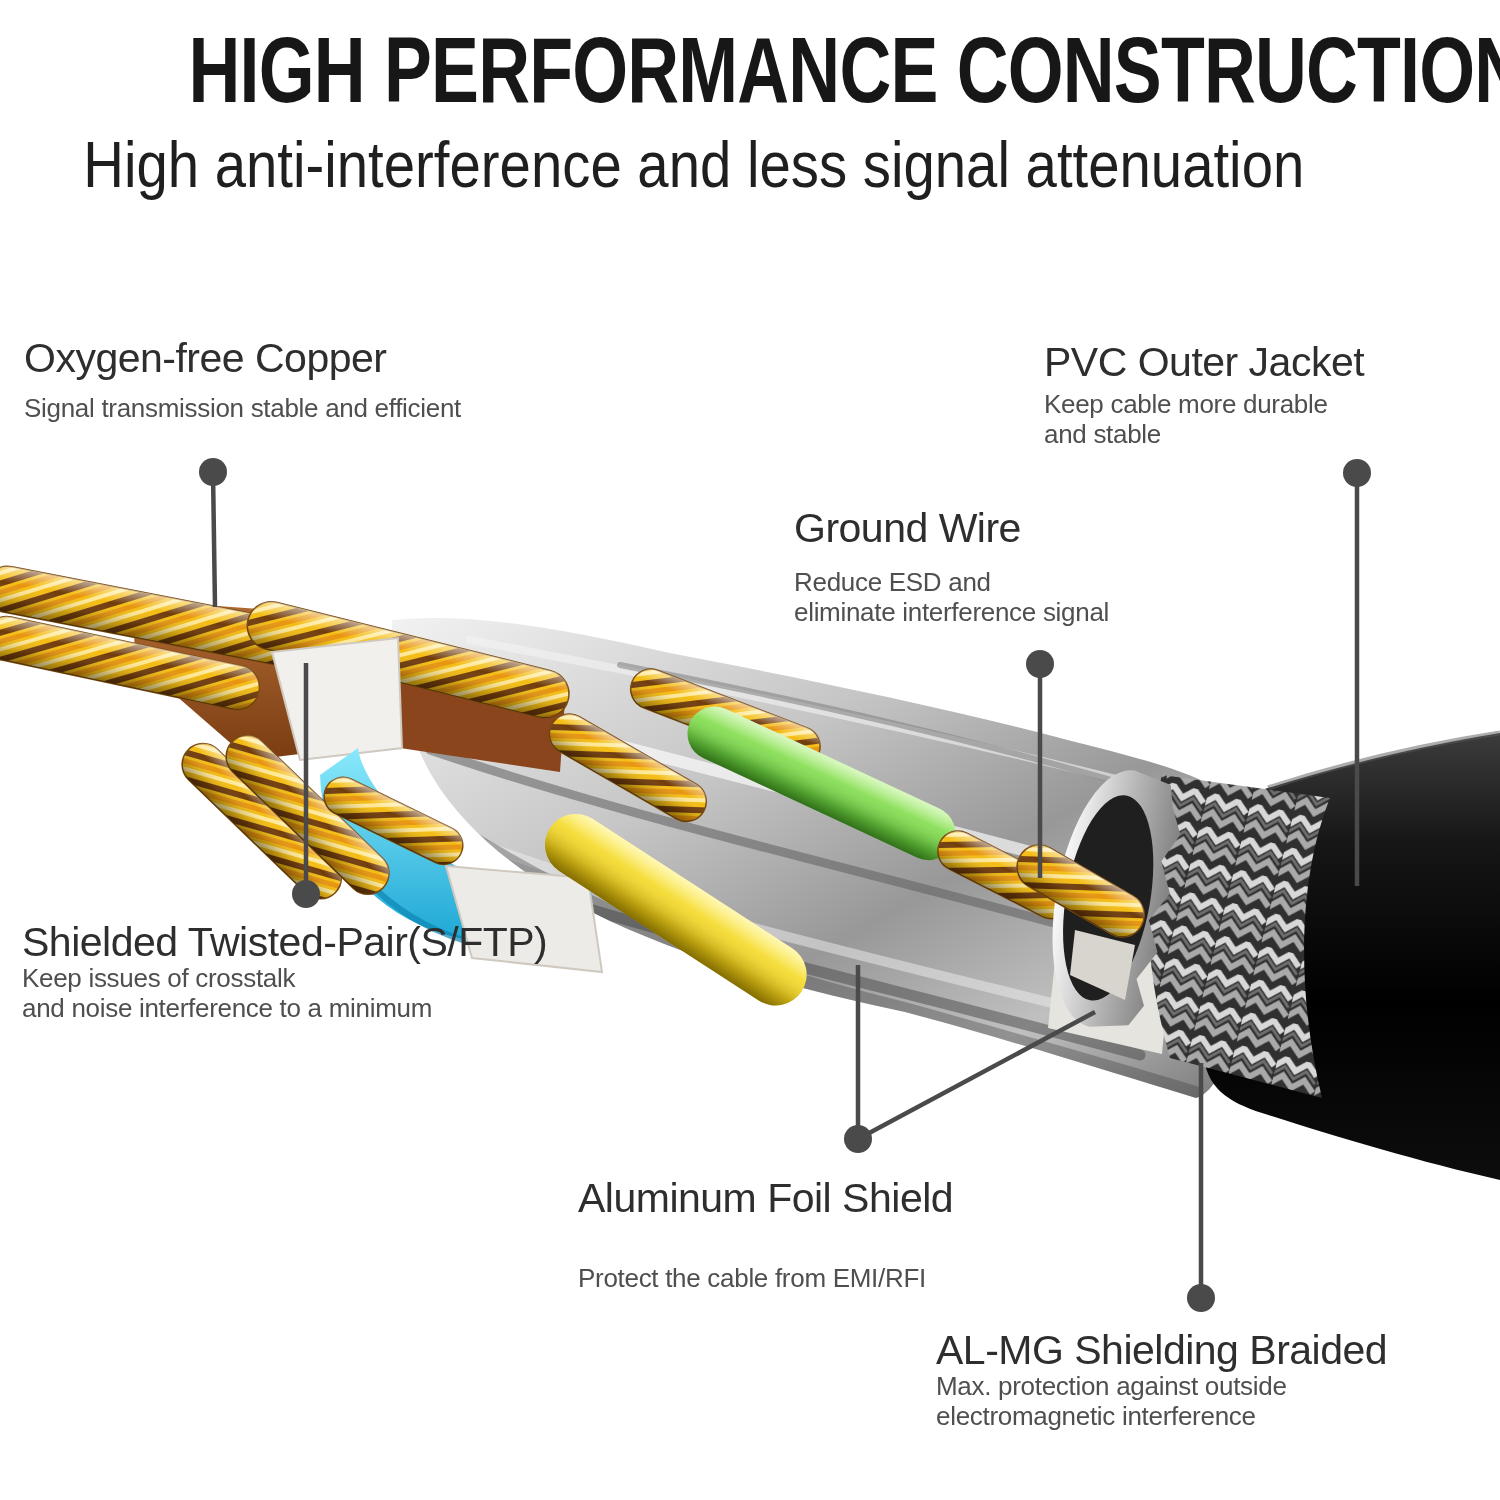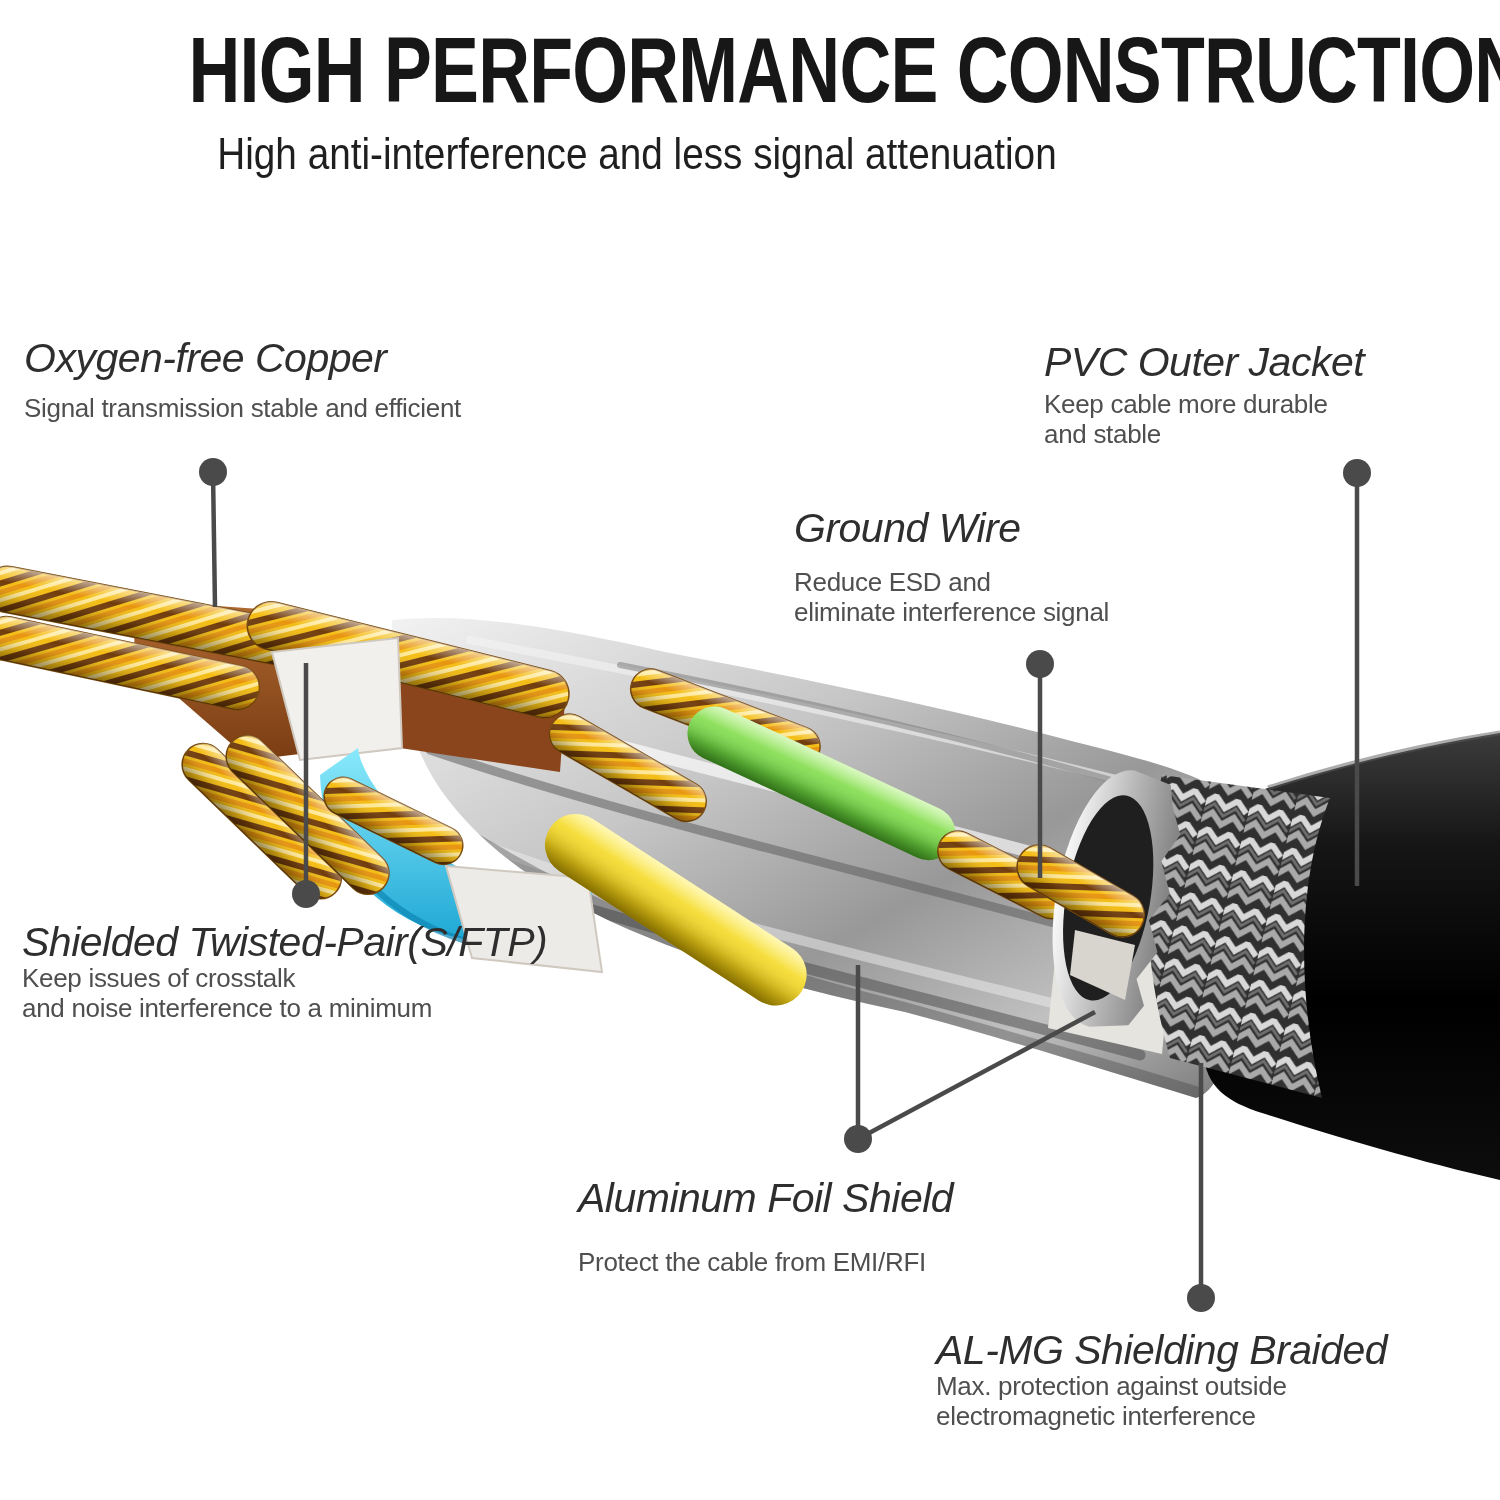--- a/index.html
+++ b/index.html
@@ -13,36 +13,36 @@
   svg.cable{position:absolute;left:0;top:0;}
 
   .main-title{
     position:absolute;top:22px;left:0;width:1500px;text-align:center;
     font-size:92px;font-weight:700;color:#171717;line-height:1.05;
     letter-spacing:-1px;white-space:nowrap;
   }
   .main-title .squeeze{display:inline-block;transform:scaleX(.78);transform-origin:center;}
   .subtitle{
     position:absolute;top:130px;left:0;width:1274px;text-align:center;
-    font-size:44px;font-weight:400;color:#1f1f1f;line-height:1.1;
+    font-size:64px;font-weight:400;color:#1f1f1f;line-height:1.1;
     letter-spacing:0;white-space:nowrap;
   }
   .subtitle .squeeze{display:inline-block;transform:scaleX(.88);transform-origin:center;}
 
   .callout{position:absolute;}
   .callout-title{
     font-size:41px;font-weight:400;color:#2e2e2e;line-height:1.08;
-    letter-spacing:-0.5px;white-space:nowrap;font-style:italic;
+    letter-spacing:-0.5px;white-space:nowrap;
   }
   .callout-desc{
     font-size:26px;font-weight:400;color:#4f4f4f;line-height:1.14;
     letter-spacing:-0.3px;white-space:pre-line;
   }
   .m14{margin-top:14px}.m10{margin-top:6px}.m18{margin-top:18px}
-  .m34{}.m36{margin-top:28px}.m26{}
+  .m34{}.m36{margin-top:44px}.m26{}
 </style>
 </head>
 <body>
 
 <div class="stage">
 
   <svg class="cable" width="1500" height="1500" viewBox="0 0 1500 1500">
     <defs>
       <linearGradient id="shade" x1="0" y1="0" x2="0" y2="1">
         <stop offset="0" stop-color="#ffffff" stop-opacity=".55"></stop>

